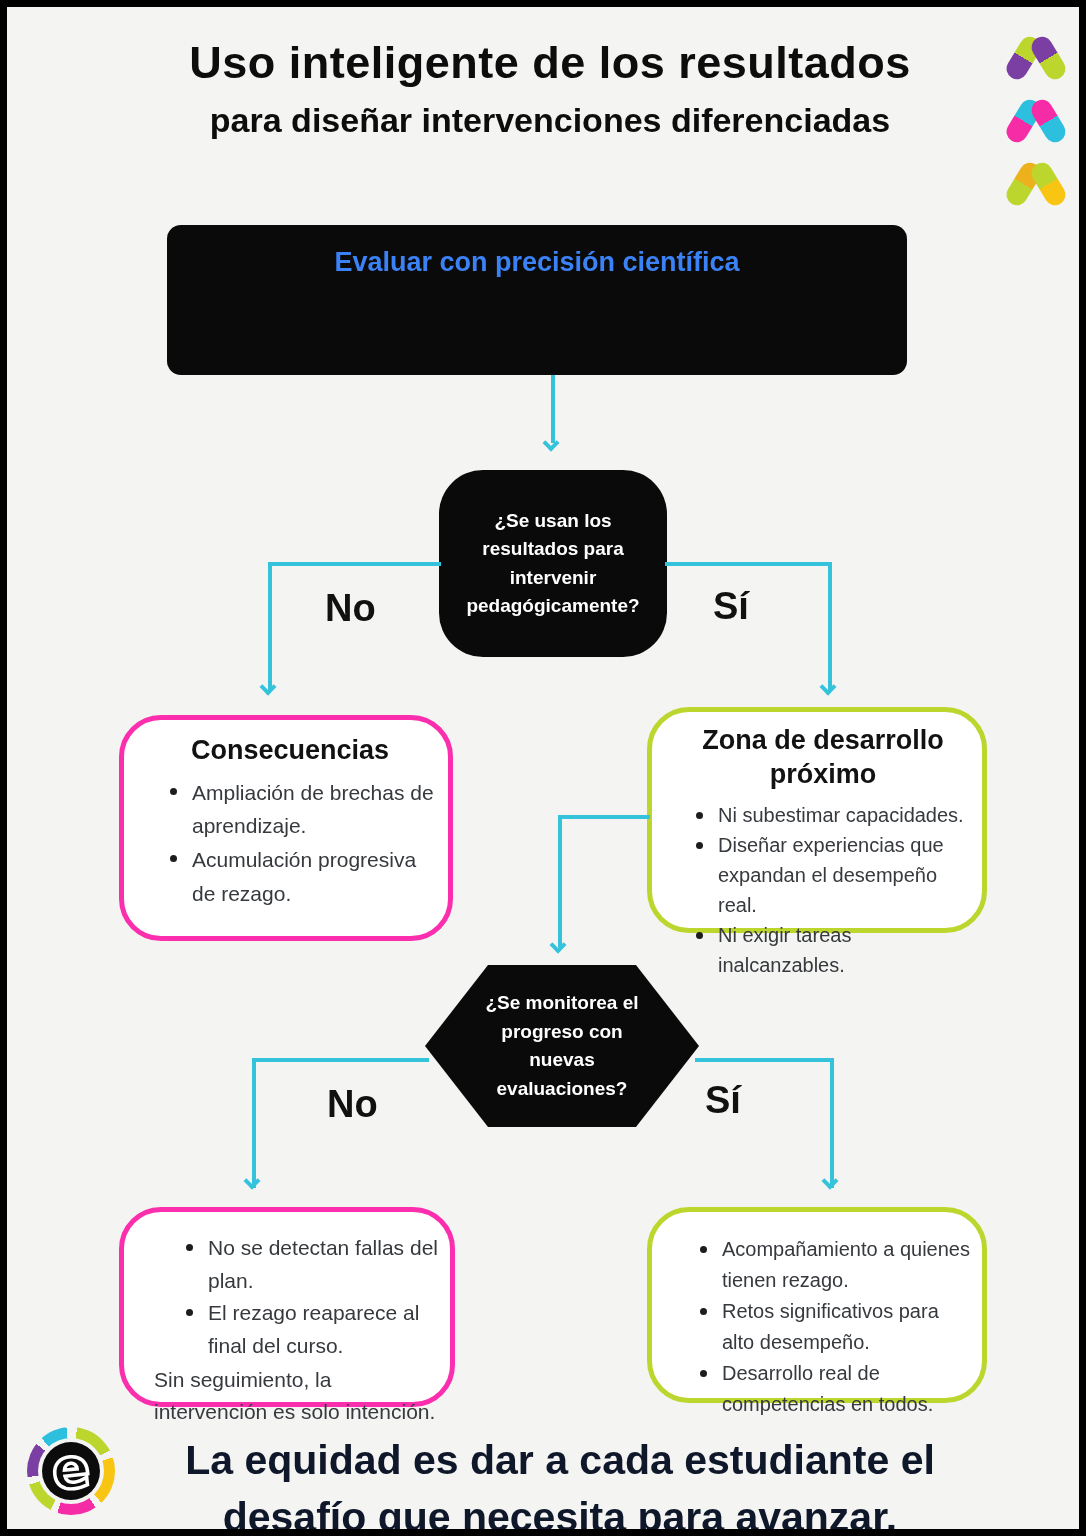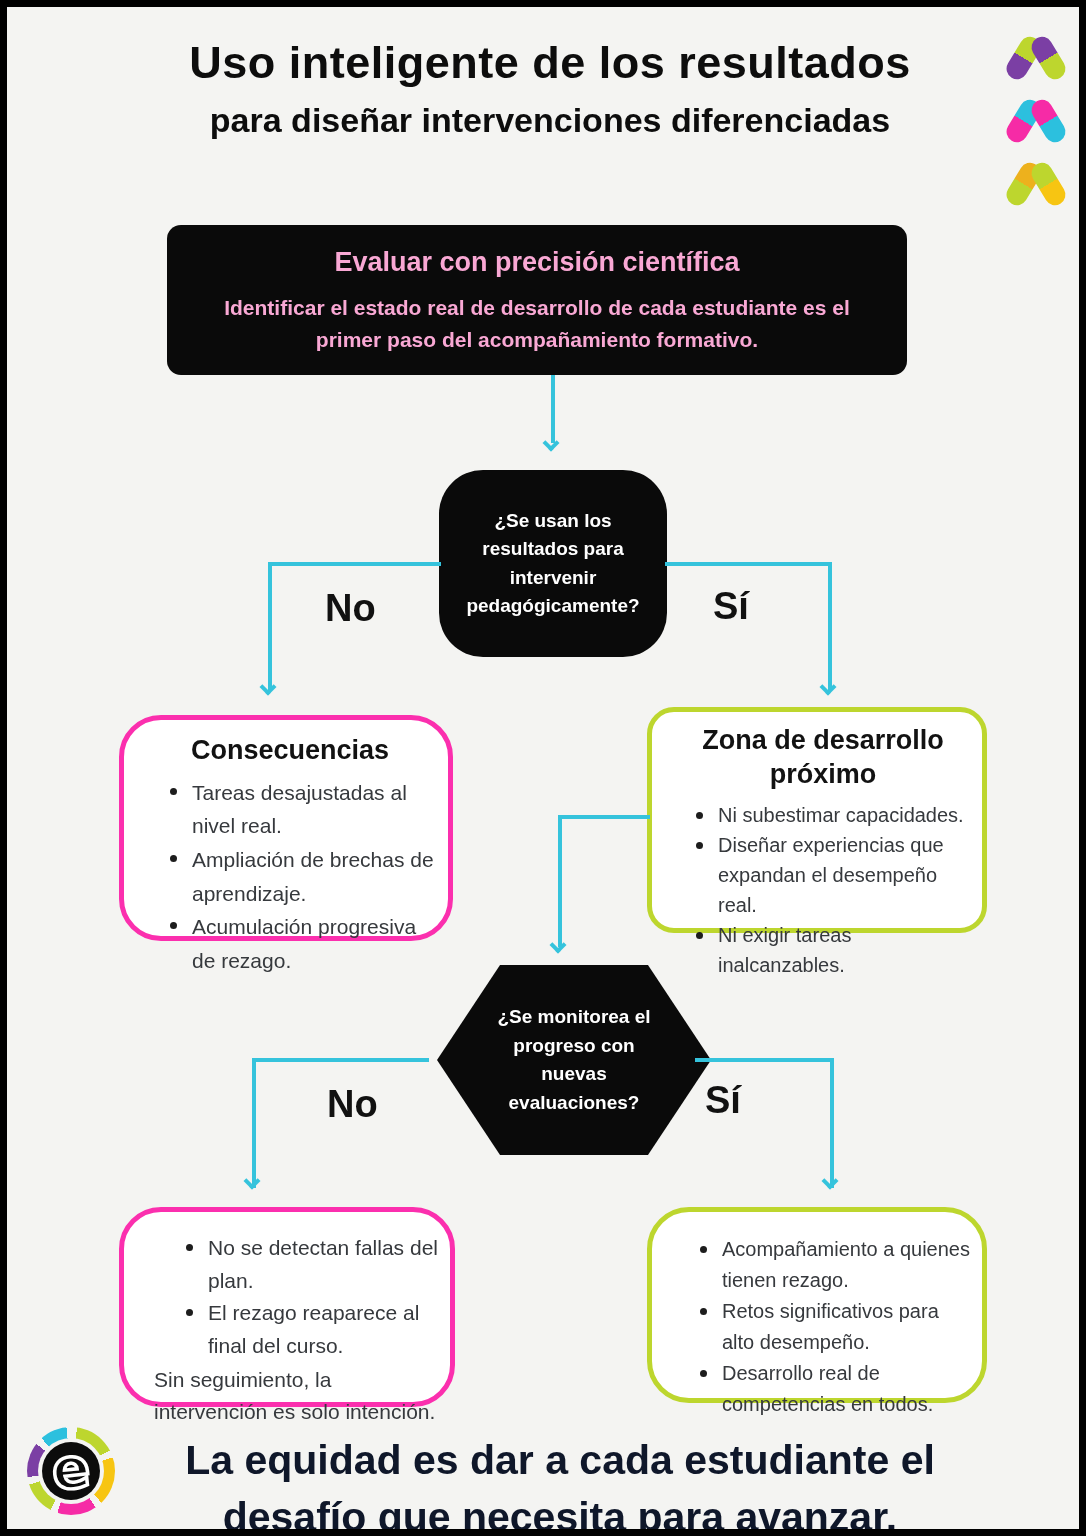--- a/index.html
+++ b/index.html
@@ -22,21 +22,21 @@
   .leg.l{left:8px;transform:rotate(31deg);}
   .leg.r{left:33px;transform:rotate(-31deg);}
   .c1 .l{background:linear-gradient(to bottom,var(--lime) 50%,var(--purple) 50%);}
   .c1 .r{background:linear-gradient(to bottom,var(--purple) 50%,var(--lime) 50%);}
   .c2 .l{background:linear-gradient(to bottom,var(--cyanlogo) 50%,var(--magenta) 50%);}
   .c2 .r{background:linear-gradient(to bottom,var(--magenta) 50%,var(--cyanlogo) 50%);}
   .c3 .l{background:linear-gradient(to bottom,var(--amber) 50%,var(--lime) 50%);}
   .c3 .r{background:linear-gradient(to bottom,var(--lime) 50%,var(--gold) 50%);}
 
   
-  .intro{position:absolute;left:160px;top:218px;width:740px;height:150px;background:var(--black);border-radius:14px;color:#f9a8d4;text-align:center;padding-top:22px;}
+  .intro{position:absolute;left:160px;top:218px;width:740px;height:150px;background:var(--black);border-radius:14px;color:#3b82f6;text-align:center;padding-top:22px;}
   .intro h2{font-size:27px;font-weight:bold;}
   .intro p{font-size:21px;font-weight:bold;width:696px;margin:14px auto 0;line-height:1.5;}
 
   
   .ln{position:absolute;background:var(--cyan);}
   .ah{position:absolute;width:12px;height:12px;border-left:4px solid var(--cyan);border-bottom:4px solid var(--cyan);transform:rotate(-45deg);}
 
   
   .decision1{position:absolute;left:432px;top:463px;width:228px;height:187px;background:var(--black);border-radius:44px;display:flex;align-items:center;justify-content:center;}
   .decision1 p{color:#fff;font-size:19px;font-weight:bold;text-align:center;width:176px;line-height:1.5;}
@@ -47,31 +47,31 @@
   .rbox{position:absolute;background:#fff;border-radius:42px;}
   .rbox.pink{border:5px solid var(--pink);}
   .rbox.lime{border:5px solid var(--lime);}
   .rbox h3{font-size:27px;font-weight:bold;color:#121212;text-align:center;line-height:1.25;}
   .rbox ul{list-style:none;color:var(--text);}
   .rbox li{position:relative;padding-left:26px;}
   .rbox li::before{content:"";position:absolute;left:4px;top:12px;width:7px;height:7px;border-radius:50%;background:#1d1d1d;}
   .box-conseq{left:112px;top:708px;width:334px;height:226px;padding:14px 12px 0 20px;}
   .box-conseq h3{margin-bottom:8px;}
   .box-conseq ul{font-size:21px;line-height:1.6;padding-left:22px;}
-  .box-zdp{left:640px;top:700px;width:340px;height:226px;padding:12px 10px 0 22px;border-radius:27px;}
+  .box-zdp{left:640px;top:700px;width:340px;height:226px;padding:12px 10px 0 22px;}
   .box-zdp h3{margin-bottom:8px;}
   .box-zdp ul{font-size:20px;line-height:1.5;padding-left:18px;}
   .box-nofollow{left:112px;top:1200px;width:336px;height:200px;padding:20px 12px 0 24px;}
   .box-nofollow ul{font-size:21px;line-height:1.55;padding-left:34px;}
   .box-nofollow .note{font-size:21px;line-height:1.5;color:var(--text);padding-left:6px;margin-top:2px;}
   .box-follow{left:640px;top:1200px;width:340px;height:196px;padding:22px 10px 0 22px;}
   .box-follow ul{font-size:20px;line-height:1.55;padding-left:22px;}
 
   
-  .hexagon{position:absolute;left:430px;top:958px;width:274px;height:190px;background:var(--black);clip-path:polygon(23% 0,77% 0,100% 50%,77% 100%,23% 100%,0 50%);display:flex;align-items:center;justify-content:center;}
+  .hexagon{position:absolute;left:418px;top:958px;width:274px;height:162px;background:var(--black);clip-path:polygon(23% 0,77% 0,100% 50%,77% 100%,23% 100%,0 50%);display:flex;align-items:center;justify-content:center;}
   .hexagon p{color:#fff;font-size:19px;font-weight:bold;text-align:center;width:168px;line-height:1.5;}
 
   
   .tagline{position:absolute;left:123px;top:1425px;width:860px;text-align:center;font-size:41px;font-weight:bold;color:#0f172a;line-height:1.4;}
   .elogo{position:absolute;left:20px;top:1420px;width:88px;height:88px;}
   .ering{position:absolute;inset:0;border-radius:50%;background:conic-gradient(transparent 0 8deg,var(--lime) 8deg 62deg,transparent 62deg 72deg,var(--gold) 72deg 136deg,transparent 136deg 146deg,var(--magenta) 146deg 198deg,transparent 198deg 208deg,var(--lime) 208deg 252deg,transparent 252deg 262deg,var(--purple) 262deg 308deg,transparent 308deg 318deg,var(--cyanlogo) 318deg 354deg,transparent 354deg 360deg);}
   .ering::before{content:"";position:absolute;inset:11px;border-radius:50%;background:var(--bg);}
   .edisc{position:absolute;inset:15px;border-radius:50%;background:#0c0c0c;display:flex;align-items:center;justify-content:center;}
   .edisc span{font-size:56px;font-weight:bold;color:#0c0c0c;-webkit-text-stroke:3.5px #fff;line-height:1;transform:rotate(-6deg);margin-top:-5px;font-family:"DejaVu Sans",sans-serif;}
 </style>
@@ -95,21 +95,20 @@
         <div class="leg r"></div>
       </div>
     <div class="chev c3">
         <div class="leg l"></div>
         <div class="leg r"></div>
       </div>
   </div>
 
   <div class="intro">
     <h2>Evaluar con precisión científica</h2>
-    <p>Identificar el estado real de desarrollo de cada estudiante es el primer paso del acompañamiento formativo.</p>
   </div>
 
   <div class="ln" style="left:544px;top:368px;width:4px;height:68px;"></div>
   <div class="ah" style="left:538px;top:430px;"></div>
 
   <div class="decision1">
     <p>¿Se usan los resultados para intervenir pedagógicamente?</p>
   </div>
 
   <div class="ln" style="left:263px;top:555px;width:171px;height:4px;"></div>
@@ -118,21 +117,20 @@
   <div class="ln" style="left:658px;top:555px;width:167px;height:4px;"></div>
   <div class="ln" style="left:821px;top:555px;width:4px;height:128px;"></div>
   <div class="ah" style="left:815px;top:674px;"></div>
 
   <div class="branch-label" style="left:318px;top:580px;">No</div>
   <div class="branch-label" style="left:706px;top:578px;">Sí</div>
 
   <div class="rbox pink box-conseq">
     <h3>Consecuencias</h3>
     <ul>
-      <li>Tareas desajustadas al nivel real.</li>
       <li>Ampliación de brechas de aprendizaje.</li>
       <li>Acumulación progresiva de rezago.</li>
     </ul>
   </div>
 
   <div class="rbox lime box-zdp">
     <h3>Zona de desarrollo próximo</h3>
     <ul>
       <li>Ni subestimar capacidades.</li>
       <li>Diseñar experiencias que expandan el desempeño real.</li>

